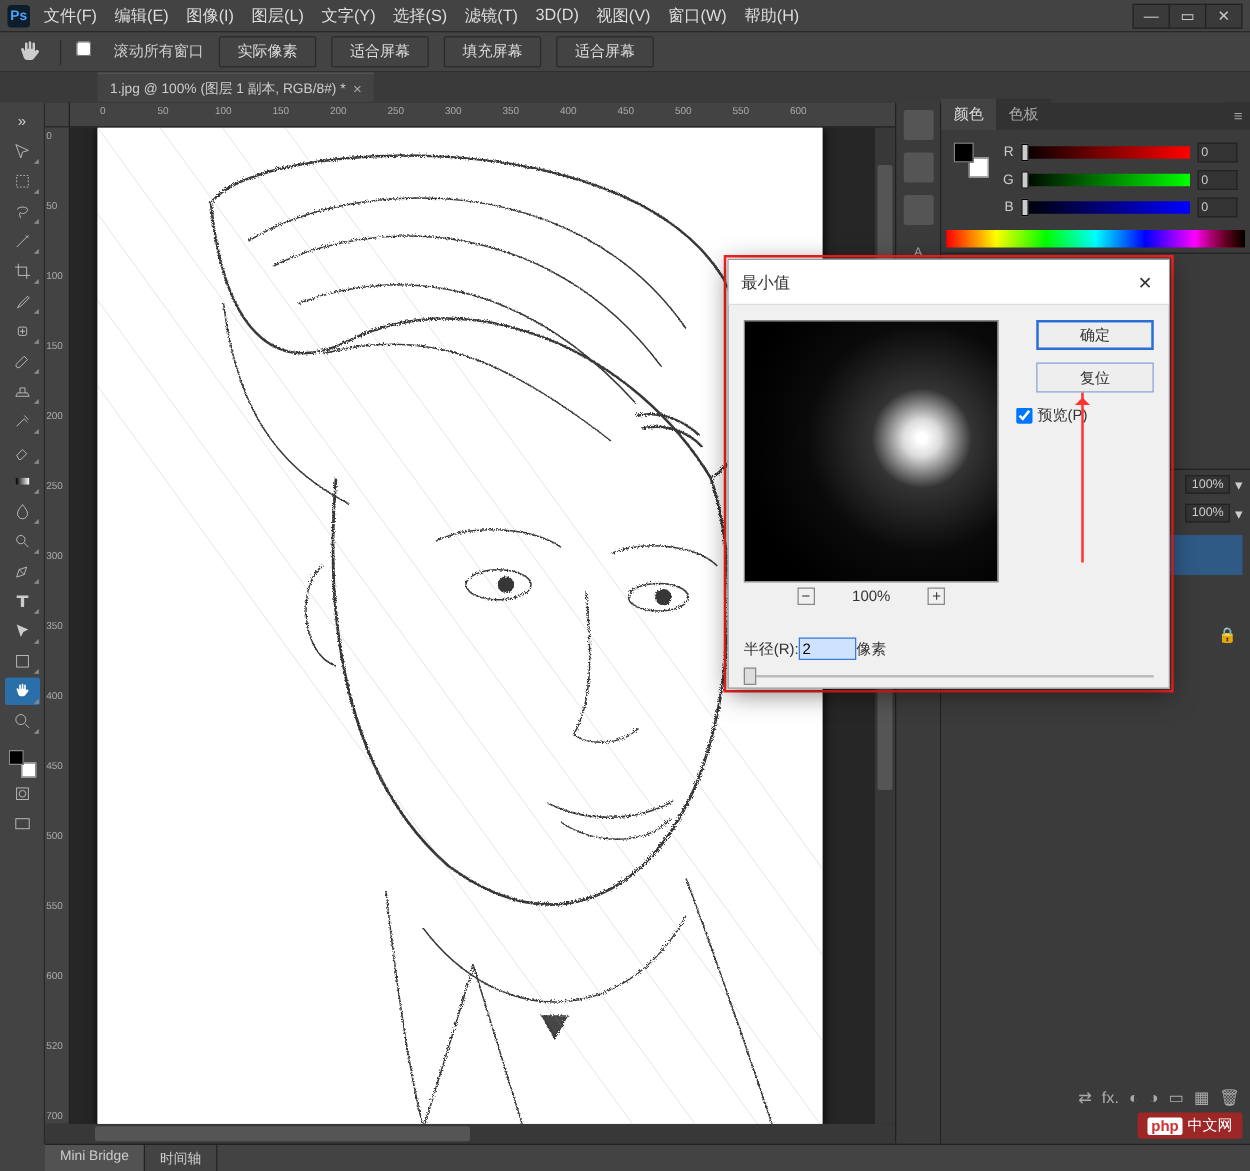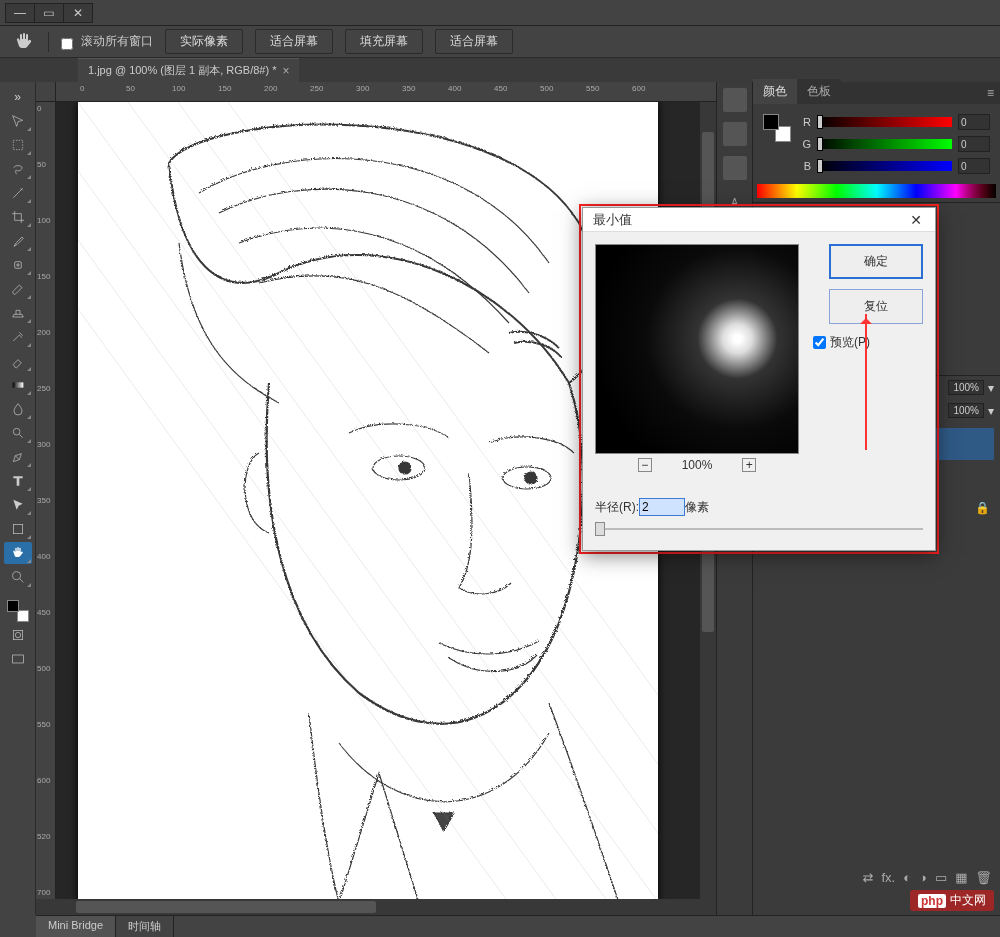--- a/index.html
+++ b/index.html
@@ -9,21 +9,21 @@
 .titlebar { height:26px; background:#434343; display:flex; align-items:center; justify-content:space-between; padding:2px 6px; border-bottom:1px solid #222; }
 .titlebar .logo { width:18px; height:18px; background:#0d1d2a; border-radius:3px; display:flex; align-items:center; justify-content:center; color:#4aa6ff; font-weight:bold; font-size:11px; }
 .menubar { display:flex; gap:4px; margin-left:6px; font-size:13px; color:#ddd; }
 .menubar span { padding:3px 5px; }
 .winctrl { display:flex; gap:0; }
 .winctrl div { width:30px; height:20px; background:#3a3a3a; display:flex; align-items:center; justify-content:center; border:1px solid #222; margin-left:-1px; }
 
 
 .optbar { height:32px; background:#434343; display:flex; align-items:center; gap:12px; padding:0 12px; border-bottom:1px solid #2a2a2a; }
 .optbar .icon { width:24px; height:20px; display:flex; align-items:center; justify-content:center; }
-.optbar label { display:flex; align-items:flex-end; gap:8px; }
+.optbar label { display:flex; align-items:flex-start; gap:18px; }
 .optbar input[type=checkbox]{ width:12px; height:12px; }
 .btn { background:#434343; border:1px solid #2a2a2a; padding:3px 14px; color:#ddd; font-size:12px; border-radius:2px; }
 
 
 .doctab-row { height:24px; background:#3a3a3a; display:flex; align-items:flex-end; padding-left:78px; }
 .doctab { background:#434343; padding:4px 10px; font-size:11px; border-top:1px solid #555; display:flex; align-items:center; gap:6px; }
 .doctab .x { font-size:12px; color:#aaa; }
 
 
 .work { position:absolute; top:82px; left:0; right:0; bottom:22px; display:flex; }
@@ -81,26 +81,26 @@
 .pctrow .pct { background:#333; border:1px solid #222; padding:1px 4px; font-size:10px; }
 
 
 .status { position:absolute; left:36px; right:0; bottom:0; height:22px; background:#434343; border-top:1px solid #222; display:flex; align-items:center; font-size:11px; }
 .status .zoom { width:84px; padding:0 8px; border-right:1px solid #222; }
 .status .doc { padding:0 8px; border-right:1px solid #222; }
 
 
 .dialog { position:absolute; left:582px; top:207px; width:354px; height:344px; background:#f0f0f0; box-shadow:0 4px 20px rgba(0,0,0,0.5); border:1px solid #999; z-index:50; }
 .dialog-outline { position:absolute; left:579px; top:204px; width:360px; height:350px; border:2px solid #f22; z-index:49; pointer-events:none; }
-.dlg-title { height:24px; background:#fff; display:flex; align-items:center; justify-content:space-between; padding:0 10px; font-size:13px; color:#333; border-bottom:1px solid #ddd; }
+.dlg-title { height:36px; background:#fff; display:flex; align-items:center; justify-content:space-between; padding:0 10px; font-size:13px; color:#333; border-bottom:1px solid #ddd; }
 .dlg-close { width:18px; height:18px; display:flex; align-items:center; justify-content:center; font-size:14px; color:#333; }
 .dlg-body { padding:12px; display:flex; gap:14px; }
 .preview { width:204px; height:210px; background:radial-gradient(circle at 70% 45%,#fff 2%,#ddd 8%,#333 22%,#0a0a0a 50%,#000 80%); border:1px solid #888; }
 .dlg-right { flex:1; display:flex; flex-direction:column; gap:10px; align-items:stretch; }
-.dlg-btn { height:35px; border:1px solid #8aa3d8; background:#eee; font-size:12px; color:#333;margin-left:16px; }
+.dlg-btn { height:24px; border:1px solid #8aa3d8; background:#eee; font-size:12px; color:#333;margin-left:16px; }
 .dlg-btn.primary { border:2px solid #2a6fd6; }
 .dlg-check { display:flex; align-items:center; gap:4px; font-size:12px; color:#333; }
 .arrow-ann { position:absolute; right:68px; top:106px; width:2px; height:136px; background:linear-gradient(#f33,#f33); }
 .arrow-ann::before { content:""; position:absolute; left:-5px; top:-2px; border:6px solid transparent; border-bottom-color:#f33; }
 .zoom-ctrl { display:flex; align-items:center; justify-content:center; gap:30px; margin-top:4px; font-size:12px; color:#333; }
 .zoom-ctrl .zb { width:14px; height:14px; border:1px solid #888; display:flex; align-items:center; justify-content:center; font-size:12px; }
 .radius-row { display:flex; align-items:center; gap:0; margin:14px 12px 0; font-size:12px; color:#333; }
 .radius-row input { width:46px; height:18px; border:1px solid #3a7bd5; padding:0 2px; font-size:12px; background:#cfe3ff; }
 .radius-slider { margin:6px 12px 0; height:14px; position:relative; }
 .radius-slider .track { position:absolute; left:0; right:0; top:6px; height:2px; background:#bbb; }
@@ -114,20 +114,36 @@
 .bottombar-tabs { display:flex; height:22px; background:#434343; border-top:1px solid #222; }
 .bottombar-tabs span { padding:3px 12px; font-size:11px; border-right:1px solid #222; }
 .bottombar-tabs span.sel { background:#525252; }
 
 .layer-icons { position:absolute; right:8px; bottom:30px; display:flex; gap:8px; color:#aaa; font-size:13px; }
 </style>
 </head>
 <body>
 
 <div class="titlebar">
+  <div style="display:flex;align-items:center">
+    <div class="logo">Ps</div>
+    <div class="menubar">
+      <span>文件(F)</span>
+      <span>编辑(E)</span>
+      <span>图像(I)</span>
+      <span>图层(L)</span>
+      <span>文字(Y)</span>
+      <span>选择(S)</span>
+      <span>滤镜(T)</span>
+      <span>3D(D)</span>
+      <span>视图(V)</span>
+      <span>窗口(W)</span>
+      <span>帮助(H)</span>
+    </div>
+  </div>
   <div class="winctrl">
     <div>—</div>
     <div>▭</div>
     <div>✕</div>
   </div>
 </div>
 
 <div class="optbar">
   <div class="icon">
     <svg viewBox="0 0 24 24" fill="#ccc">

